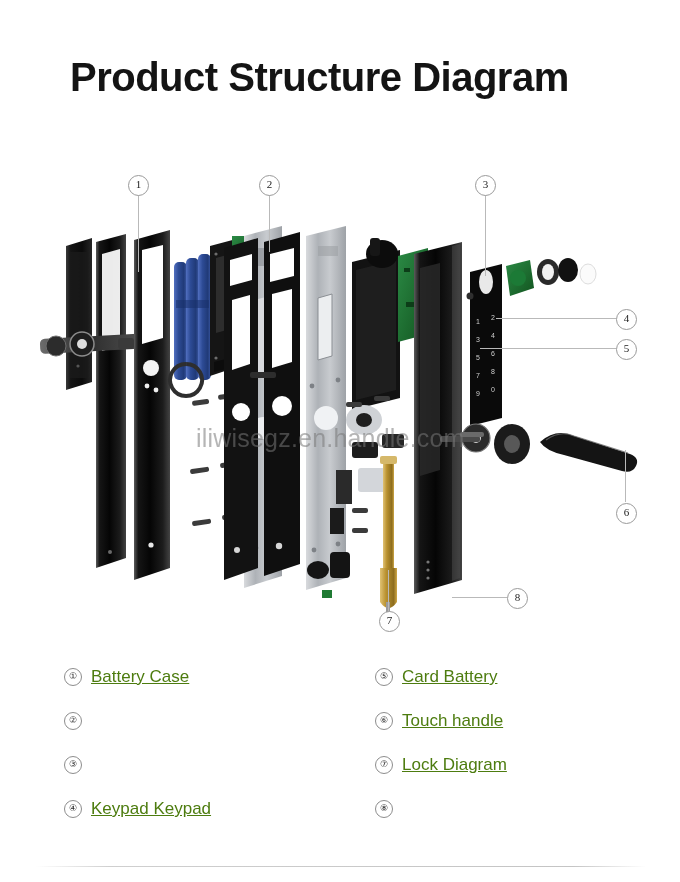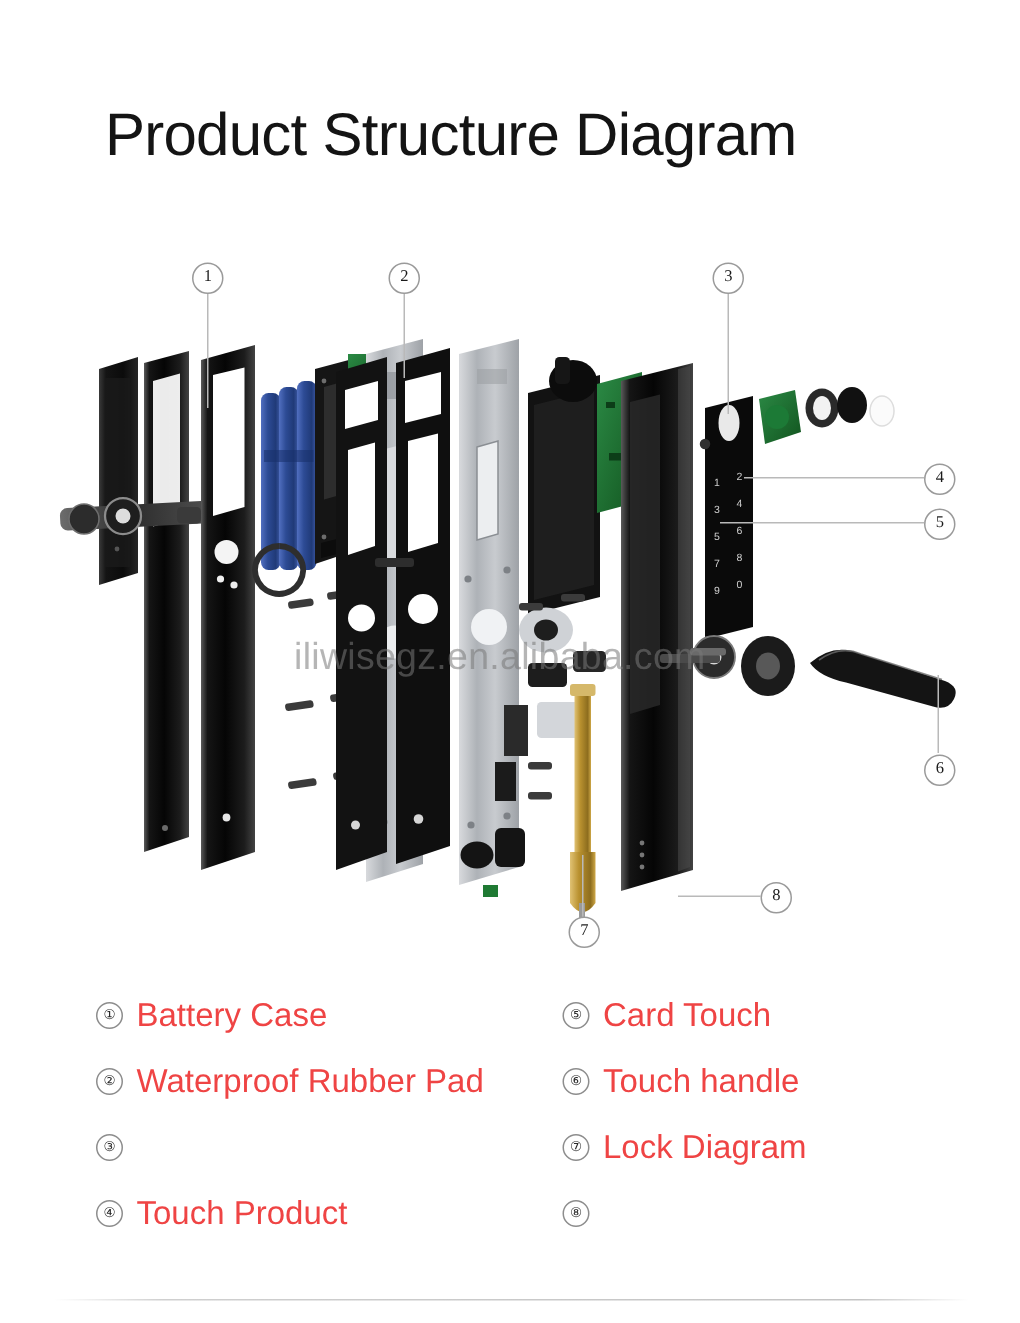--- a/index.html
+++ b/index.html
@@ -13,23 +13,23 @@
     position: relative;
     overflow: hidden;
     font-family: "Liberation Sans", "DejaVu Sans", sans-serif;
     color: #222222;
   }
 
   
   #page-title {
     position: absolute;
     left: 70px;
-    top: 68px;
+    top: 55px;
     font-size: 40px;
-    font-weight: normal;
+    font-weight: bold;
     letter-spacing: -0.5px;
     color: #141414;
     white-space: nowrap;
   }
 
   
   #diagram {
     position: absolute;
     left: 0;
     top: 150px;
@@ -103,23 +103,24 @@
     border: 1px solid #8d8d8d;
     background: #fff;
     color: #2a2a2a;
     font-size: 9px;
     line-height: 14px;
     text-align: center;
     margin-right: 9px;
     font-family: "Liberation Serif", serif;
   }
   .legend-label {
-    font-size: 22px;
-    color: #ef4444;
+    font-size: 17px;
+    color: #4d7c0f;
     white-space: nowrap;
+    text-decoration: underline;
   }
 
   
   #bottom-divider {
     position: absolute;
     left: 36px;
     top: 866px;
     width: 610px;
     height: 1px;
     background: linear-gradient(to right, rgba(0,0,0,0), #cfcfcf 12%, #c4c4c4 88%, rgba(0,0,0,0));
@@ -417,46 +418,45 @@
   <div class="callout" style="left:128px; top:25px;">1</div>
   <div class="callout" style="left:259px; top:25px;">2</div>
   <div class="callout" style="left:475px; top:25px;">3</div>
   <div class="callout" style="left:616px; top:159px;">4</div>
   <div class="callout" style="left:616px; top:189px;">5</div>
   <div class="callout" style="left:616px; top:353px;">6</div>
   <div class="callout" style="left:379px; top:461px;">7</div>
   <div class="callout" style="left:507px; top:438px;">8</div>
 </div>
 
-<div id="watermark">iliwisegz.en.alibaba.com</div>
+<div id="watermark">iliwisegz.en.handle.com</div>
 
 <div id="legend">
 
   <div class="legend-col left">
     <div class="legend-row">
       <span class="legend-num">①</span>
       <span class="legend-label">Battery Case</span>
     </div>
     <div class="legend-row">
       <span class="legend-num">②</span>
-      <span class="legend-label">Waterproof Rubber Pad</span>
     </div>
     <div class="legend-row">
       <span class="legend-num">③</span>
     </div>
     <div class="legend-row">
       <span class="legend-num">④</span>
-      <span class="legend-label">Touch Product</span>
+      <span class="legend-label">Keypad Keypad</span>
     </div>
   </div>
 
   <div class="legend-col right">
     <div class="legend-row">
       <span class="legend-num">⑤</span>
-      <span class="legend-label">Card Touch</span>
+      <span class="legend-label">Card Battery</span>
     </div>
     <div class="legend-row">
       <span class="legend-num">⑥</span>
       <span class="legend-label">Touch handle</span>
     </div>
     <div class="legend-row">
       <span class="legend-num">⑦</span>
       <span class="legend-label">Lock Diagram</span>
     </div>
     <div class="legend-row">

